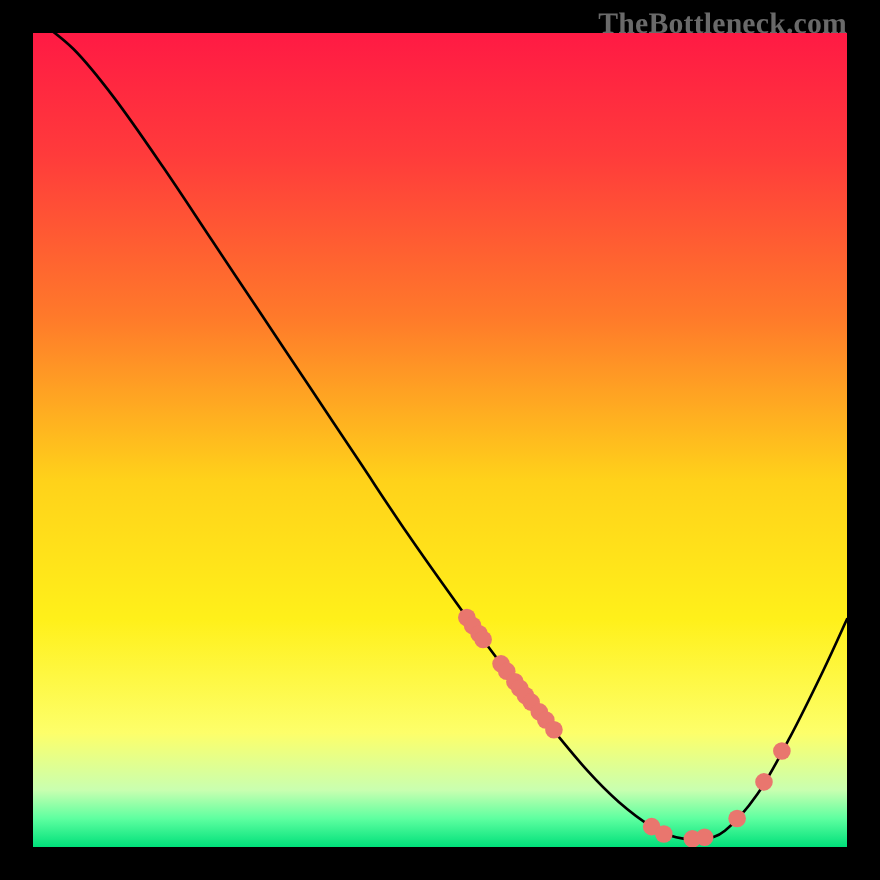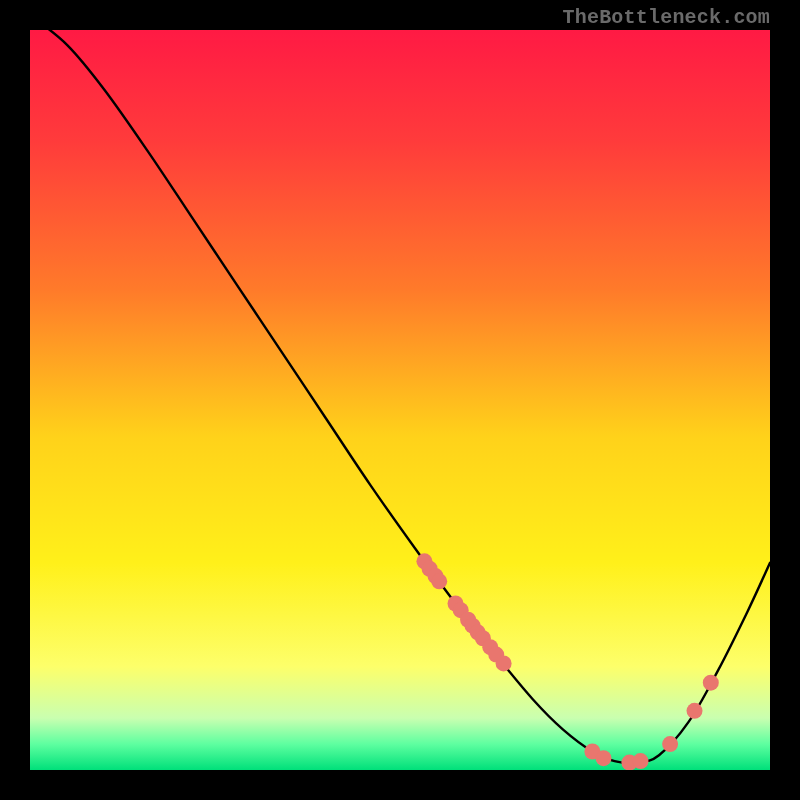--- a/index.html
+++ b/index.html
@@ -14,22 +14,22 @@
     position: absolute;
     left: 30px;
     top: 30px;
     width: 740px;
     height: 740px;
   }
   .watermark {
     position: absolute;
     top: 6px;
     right: 30px;
-    font-family: Liberation Mono, monospace;
-    font-size: 20px;
+    font-family: Liberation Serif, serif;
+    font-size: 27px;
     font-weight: 600;
     color: #6a6a6a;
     letter-spacing: 0.2px;
   }
   svg {
     display: block;
   }
 </style>
 </head>
 <body>

